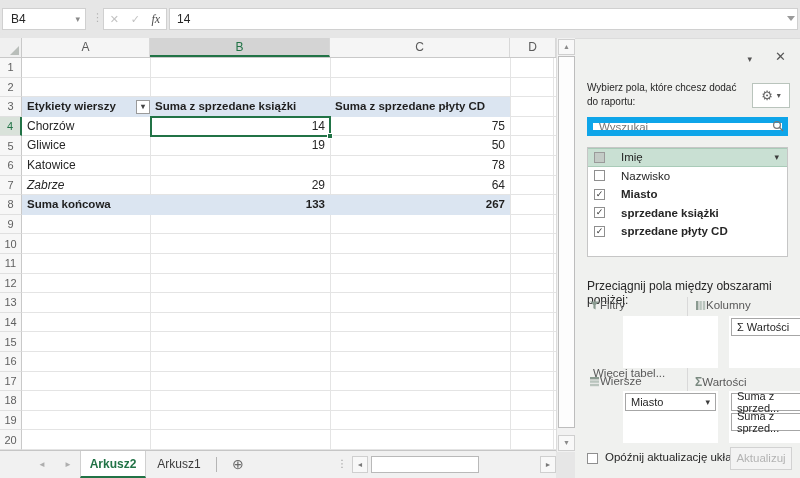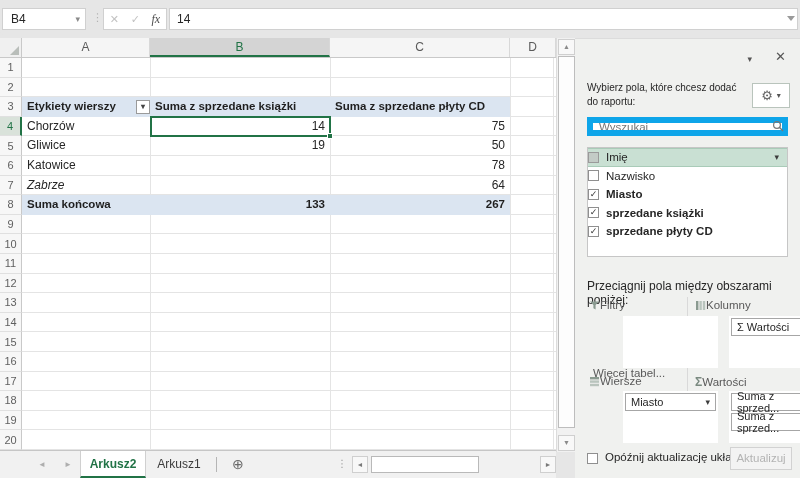--- a/index.html
+++ b/index.html
@@ -64,21 +64,21 @@
   .title-arrow { position:absolute; right:48px; top:15px; font-size:9px; color:#555; }
   .title-close { position:absolute; right:14px; top:10px; font-size:13px; color:#555; }
   .panel-sub { position:absolute; left:12px; top:42px; width:162px; font-size:10px; line-height:13.5px; color:#262626; }
   .gear-btn { position:absolute; right:10px; top:44px; width:38px; height:25px; background:#fff; border:1px solid #b9c4bc; display:flex; align-items:center; justify-content:center; gap:4px; color:#666; }
   .gear-glyph { font-size:13px; } .gear-arrow { font-size:8px; color:#555; }
   .search { position:absolute; left:12px; top:78px; width:201px; height:19px; background:#fff; border:6px solid #0ea5e9; font-size:11.5px; color:#767676; padding:0 18px 0 6px; font-family:"Liberation Sans", sans-serif; }
   .search::placeholder { color:#767676; }
   .search-icon { position:absolute; left:197px; top:81px; }
 
   .fieldlist { position:absolute; left:12px; top:108px; width:201px; height:110px; background:#fff; border:1px solid #c6c6c6; font-size:11.5px; overflow:hidden; }
-  .field { position:relative; height:18.5px; display:flex; align-items:center; gap:7px; }
+  .field { position:relative; height:18.5px; display:flex; align-items:center; padding-left:6px; gap:16px; }
   .field.hl { background:#c9e0d3; border-top:1px solid #a9cbb8; border-bottom:1px solid #a9cbb8; }
   .cb { width:11px; height:11px; min-width:11px; border:1px solid #8f8f8f; background:#fff; font-size:9px; line-height:9px; text-align:center; color:#333; }
   .field.hl .cb { background:#c3cbc6; border-color:#9a9a9a; }
   .fdrop { position:absolute; right:8px; font-size:9px; color:#3c3c3c; }
   .more-tables { position:absolute; left:18px; top:328px; font-size:11.5px; color:#595959; }
 
   .drag-label { position:absolute; left:12px; top:240px; font-size:12px; color:#262626; }
   .quad-divider { position:absolute; left:112px; top:258px; height:146px; width:1px; background:#d9d9d9; }
   .area-label { position:absolute; font-size:11.5px; color:#595959; display:flex; align-items:center; gap:0; }
   .area-icon-sigma { color:#7a8a80; font-size:12px; font-weight:bold; }
@@ -177,20 +177,21 @@
         <div class="pcell" style="left: 0px; width: 128px;">Gliwice</div>
         <div class="pcell num" style="left: 128px; width: 180px;">19</div>
         <div class="pcell num" style="left: 308px; width: 180px;">50</div>
       </div>
       <div class="prow" style="top: 58.8px;">
         <div class="pcell" style="left: 0px; width: 128px;">Katowice</div>
         <div class="pcell num" style="left: 308px; width: 180px;">78</div>
       </div>
       <div class="prow" style="top: 78.4px;">
         <div class="pcell" style="left: 0px; width: 128px; font-style: italic;">Zabrze</div>
+        <div class="pcell num" style="left: 128px; width: 180px;">29</div>
         <div class="pcell num" style="left: 308px; width: 180px;">64</div>
       </div>
       <div class="prow band" style="top: 98px;">
         <div class="pcell" style="left: 0px; width: 128px;">Suma końcowa</div>
         <div class="pcell num" style="left: 128px; width: 180px;">133</div>
         <div class="pcell num" style="left: 308px; width: 180px;">267</div>
       </div>
     </div>
     <div class="selbox">
       <div class="selhandle"></div>

